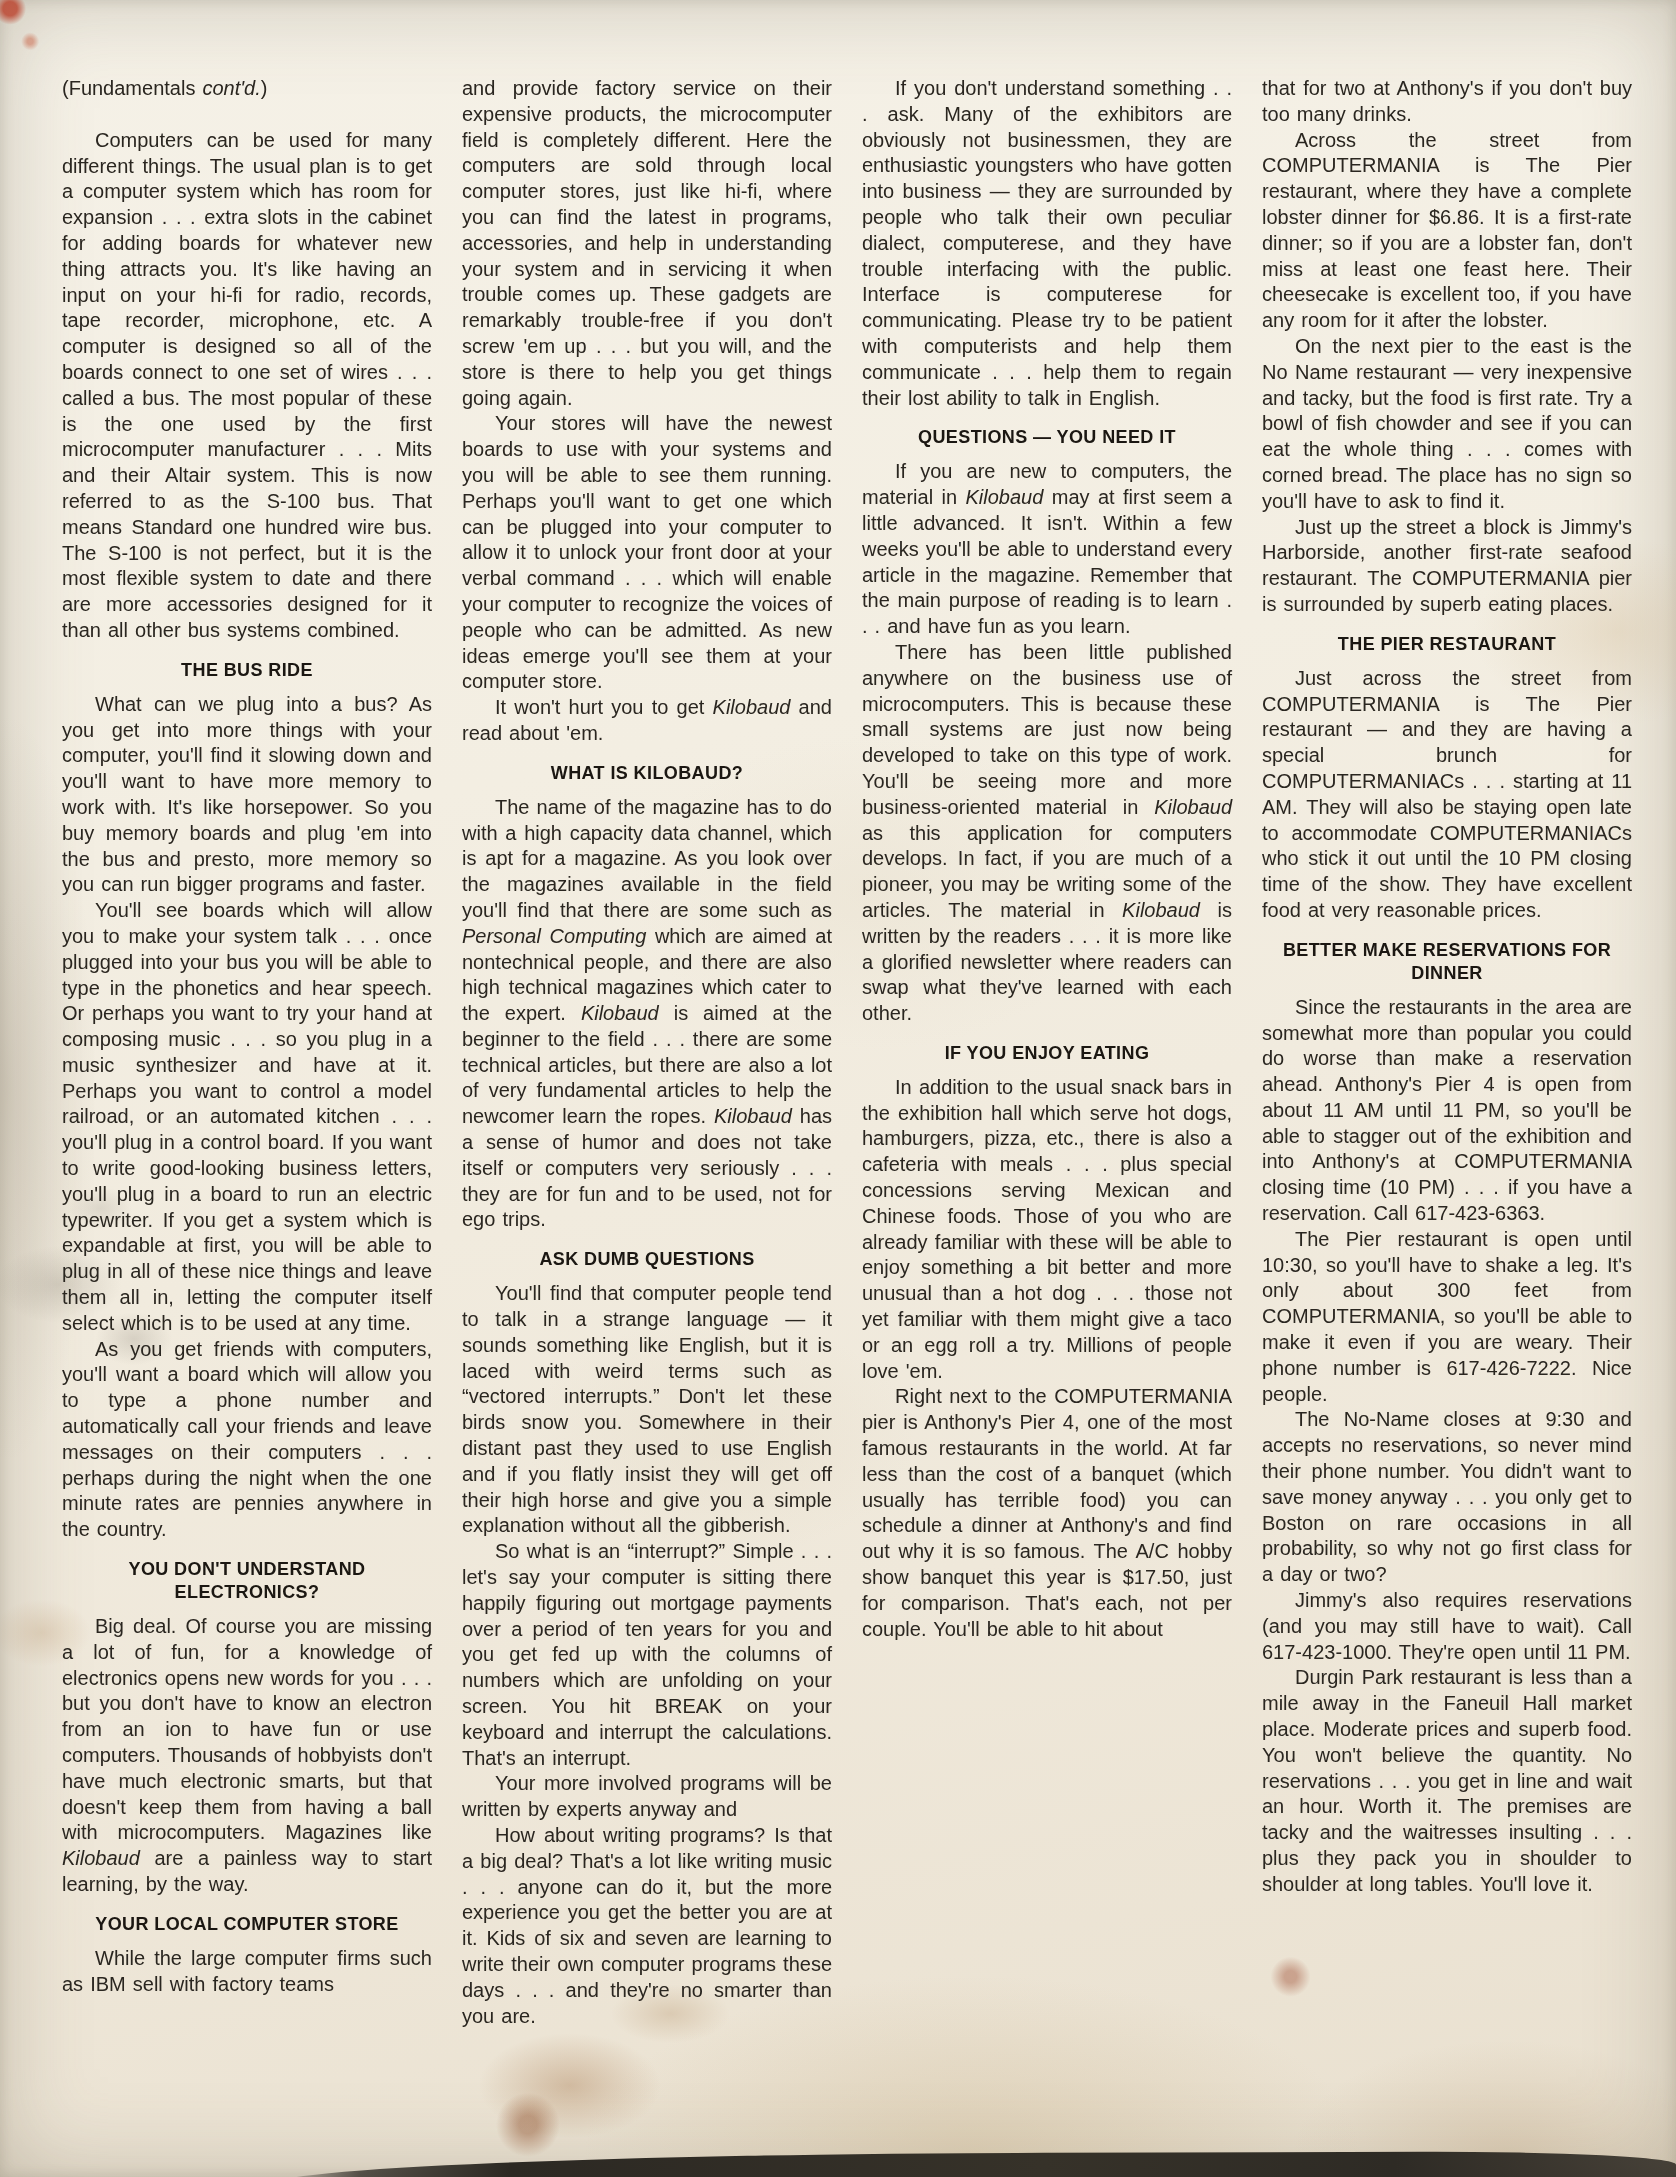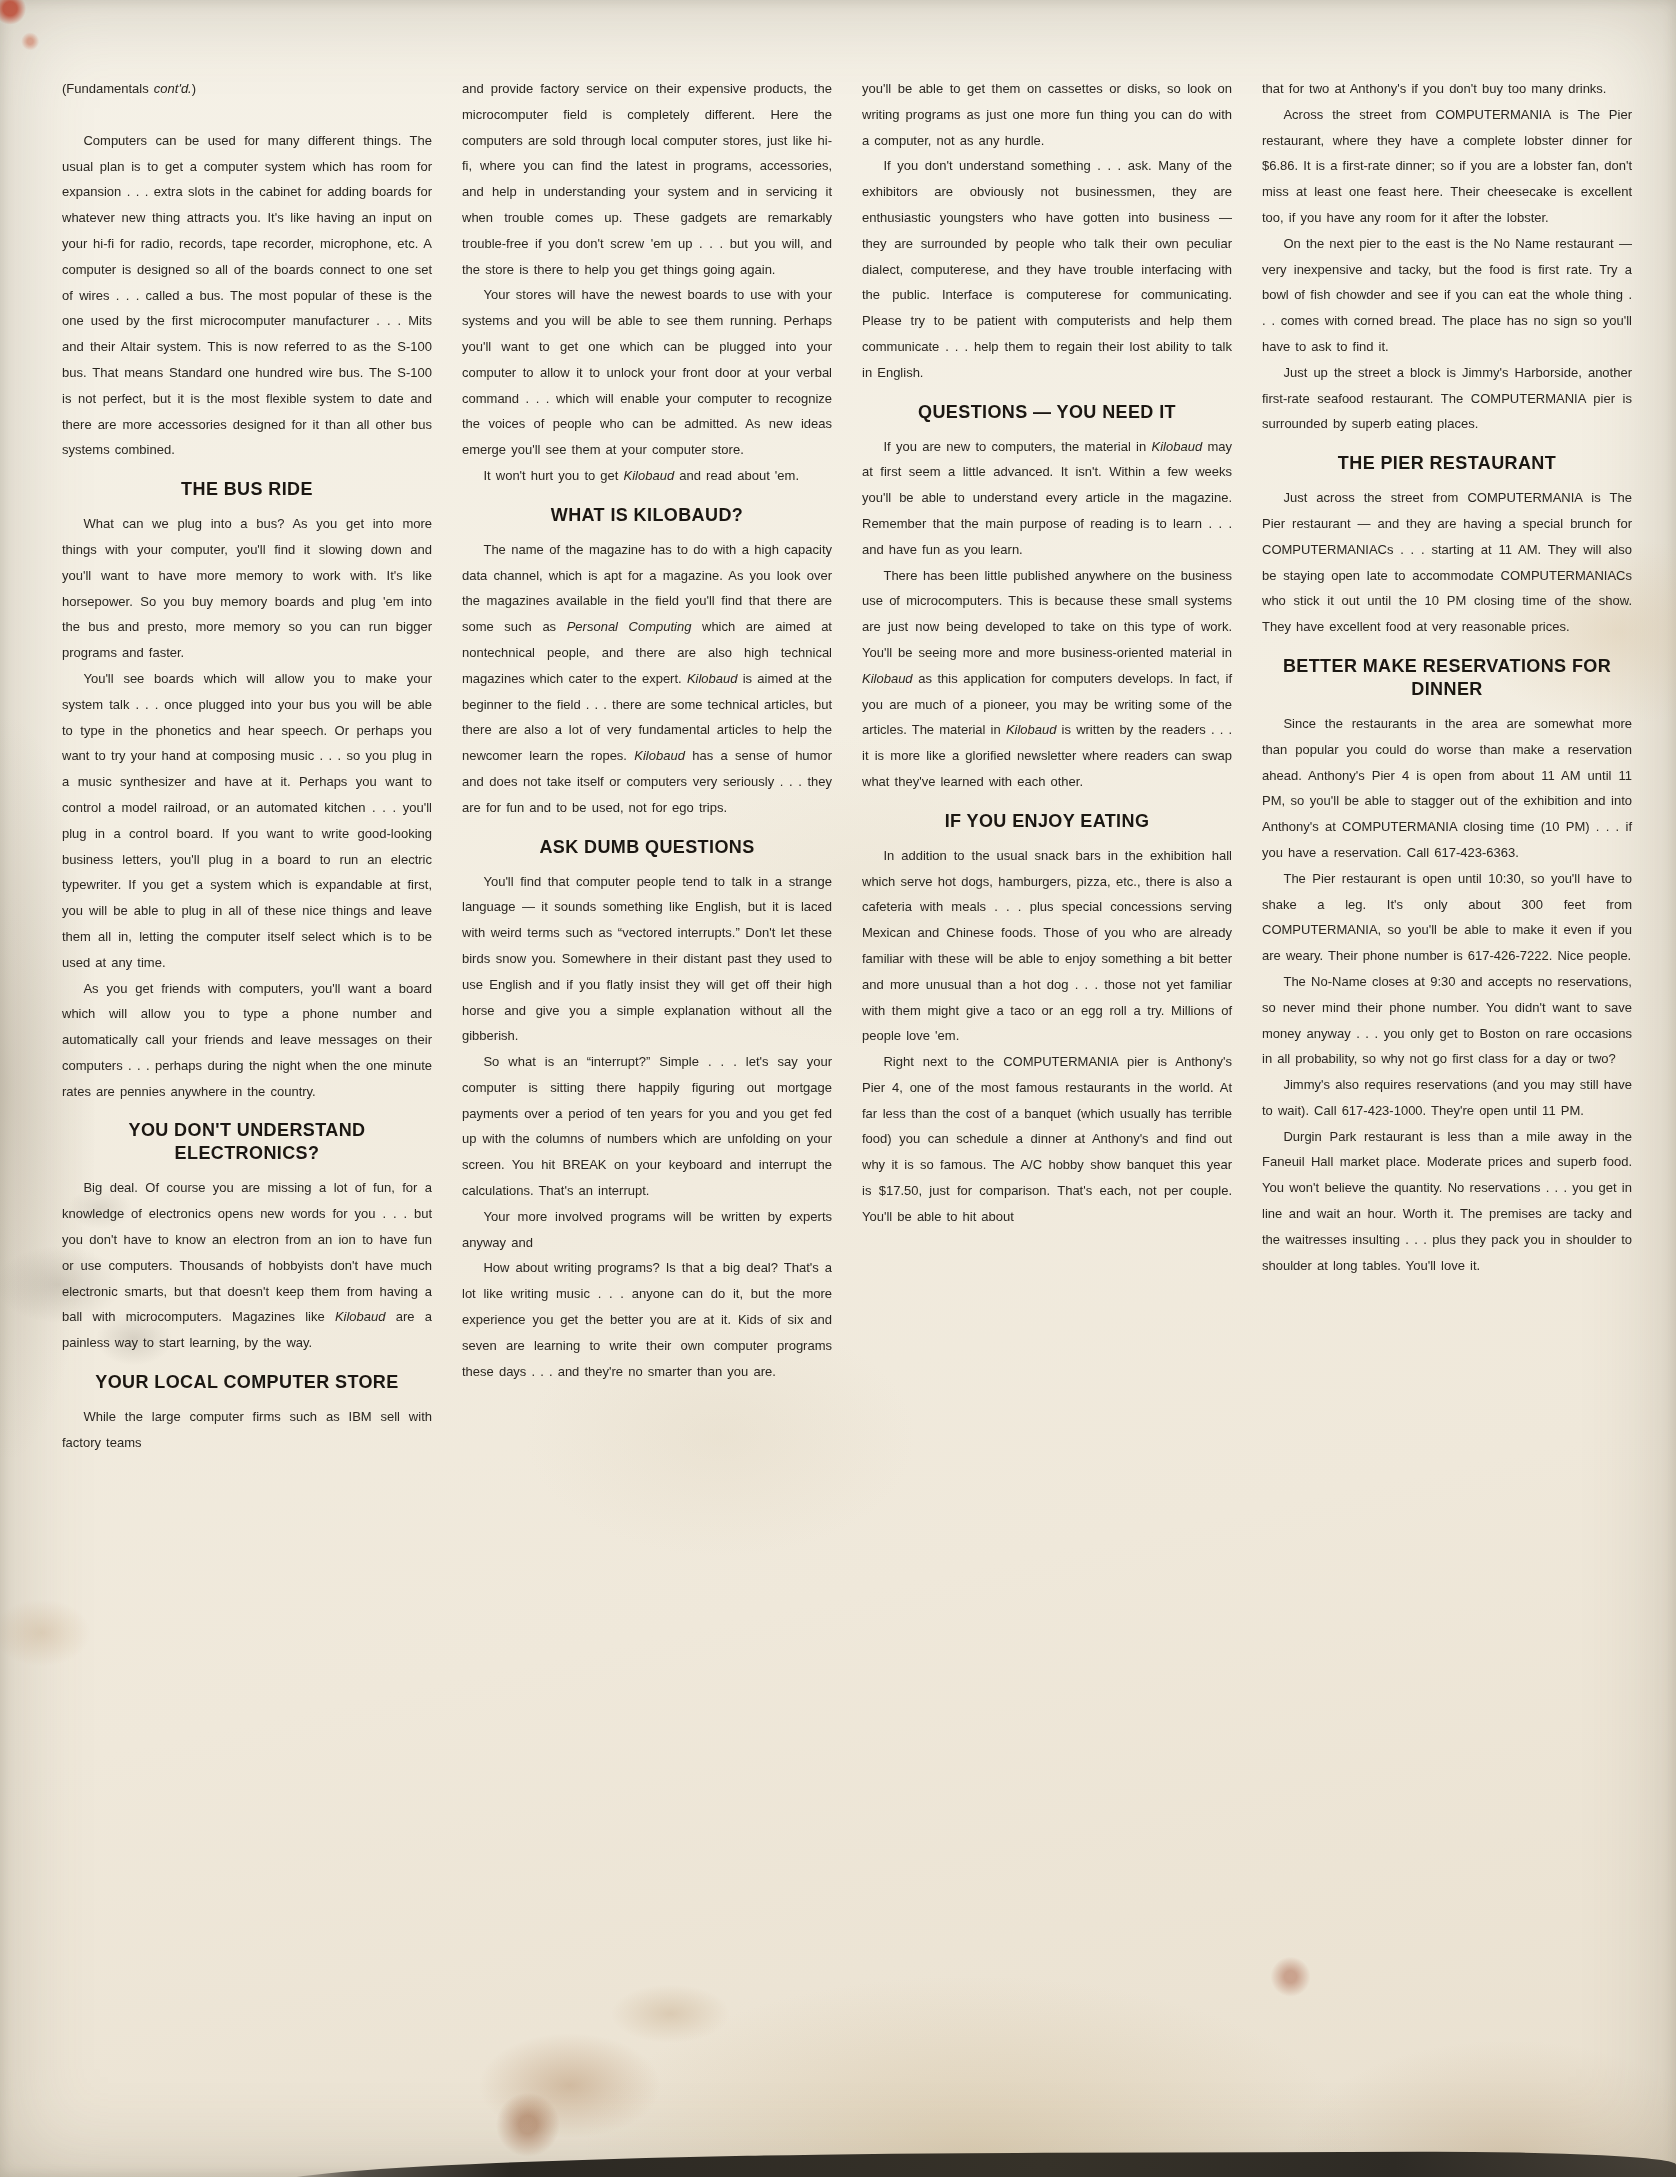--- a/index.html
+++ b/index.html
@@ -49,21 +49,21 @@
     transform: rotate(-0.15deg);
   }
   .columns {
     position: absolute;
     top: 76px; left: 62px; right: 44px; bottom: 46px;
     display: flex; gap: 30px;
   }
   .column { flex: 1 1 0; min-width: 0; text-align: justify; }
   .column p {
     margin: 0;
-    font-size: 13px;
+    font-size: 20px;
     line-height: 25.8px;
     text-indent: 1.65em;
     word-spacing: 1.5px;
   }
   .column p.noindent { text-indent: 0; }
   .column p.caption { text-indent: 0; margin-bottom: 26px; }
   .column h3 {
     margin: 15px 6px 10px;
     font-size: 18px;
     line-height: 23px;
@@ -98,21 +98,20 @@
         <p>It won't hurt you to get <em>Kilobaud</em> and read about 'em.</p>
         <h3>WHAT IS KILOBAUD?</h3>
         <p>The name of the magazine has to do with a high capacity data channel, which is apt for a magazine. As you look over the magazines available in the field you'll find that there are some such as <em>Personal Computing</em> which are aimed at nontechnical people, and there are also high technical magazines which cater to the expert. <em>Kilobaud</em> is aimed at the beginner to the field . . . there are some technical articles, but there are also a lot of very fundamental articles to help the newcomer learn the ropes. <em>Kilobaud</em> has a sense of humor and does not take itself or computers very seriously . . . they are for fun and to be used, not for ego trips.</p>
         <h3>ASK DUMB QUESTIONS</h3>
         <p>You'll find that computer people tend to talk in a strange language — it sounds something like English, but it is laced with weird terms such as “vectored interrupts.” Don't let these birds snow you. Somewhere in their distant past they used to use English and if you flatly insist they will get off their high horse and give you a simple explanation without all the gibberish.</p>
         <p>So what is an “interrupt?” Simple . . . let's say your computer is sitting there happily figuring out mortgage payments over a period of ten years for you and you get fed up with the columns of numbers which are unfolding on your screen. You hit BREAK on your keyboard and interrupt the calculations. That's an interrupt.</p>
         <p>Your more involved programs will be written by experts anyway and</p>
         <p>How about writing programs? Is that a big deal? That's a lot like writing music . . . anyone can do it, but the more experience you get the better you are at it. Kids of six and seven are learning to write their own computer programs these days . . . and they're no smarter than you are.</p>
       </div>
       <div class="column">
-        <p class="noindent">you'll be able to get them on cassettes or disks, so look on writing programs as just one more fun thing you can do with a computer, not as any hurdle.</p>
         <p>If you don't understand something . . . ask. Many of the exhibitors are obviously not businessmen, they are enthusiastic youngsters who have gotten into business — they are surrounded by people who talk their own peculiar dialect, computerese, and they have trouble interfacing with the public. Interface is computerese for communicating. Please try to be patient with computerists and help them communicate . . . help them to regain their lost ability to talk in English.</p>
         <h3>QUESTIONS — YOU NEED IT</h3>
         <p>If you are new to computers, the material in <em>Kilobaud</em> may at first seem a little advanced. It isn't. Within a few weeks you'll be able to understand every article in the magazine. Remember that the main purpose of reading is to learn . . . and have fun as you learn.</p>
         <p>There has been little published anywhere on the business use of microcomputers. This is because these small systems are just now being developed to take on this type of work. You'll be seeing more and more business-oriented material in <em>Kilobaud</em> as this application for computers develops. In fact, if you are much of a pioneer, you may be writing some of the articles. The material in <em>Kilobaud</em> is written by the readers . . . it is more like a glorified newsletter where readers can swap what they've learned with each other.</p>
         <h3>IF YOU ENJOY EATING</h3>
         <p>In addition to the usual snack bars in the exhibition hall which serve hot dogs, hamburgers, pizza, etc., there is also a cafeteria with meals . . . plus special concessions serving Mexican and Chinese foods. Those of you who are already familiar with these will be able to enjoy something a bit better and more unusual than a hot dog . . . those not yet familiar with them might give a taco or an egg roll a try. Millions of people love 'em.</p>
         <p>Right next to the COMPUTERMANIA pier is Anthony's Pier 4, one of the most famous restaurants in the world. At far less than the cost of a banquet (which usually has terrible food) you can schedule a dinner at Anthony's and find out why it is so famous. The A/C hobby show banquet this year is $17.50, just for comparison. That's each, not per couple. You'll be able to hit about</p>
       </div>
       <div class="column">
         <p class="noindent">that for two at Anthony's if you don't buy too many drinks.</p>

